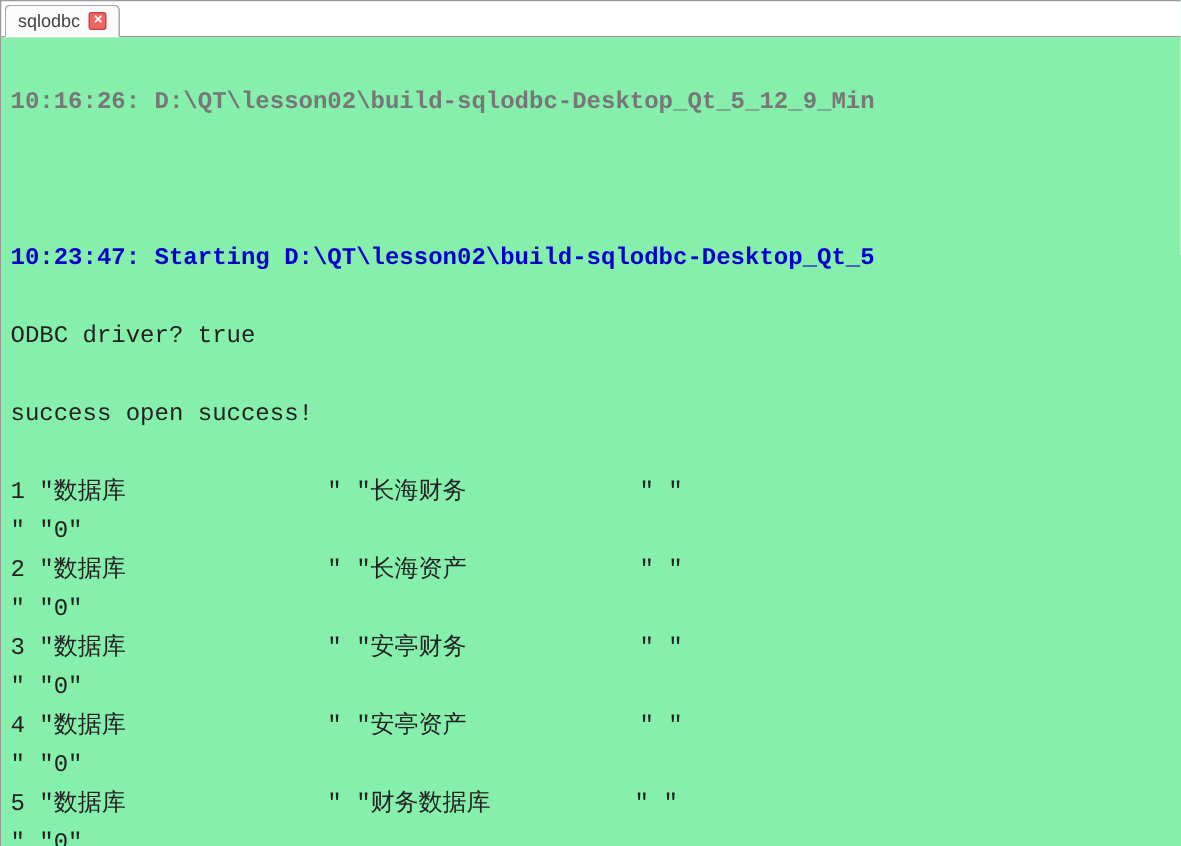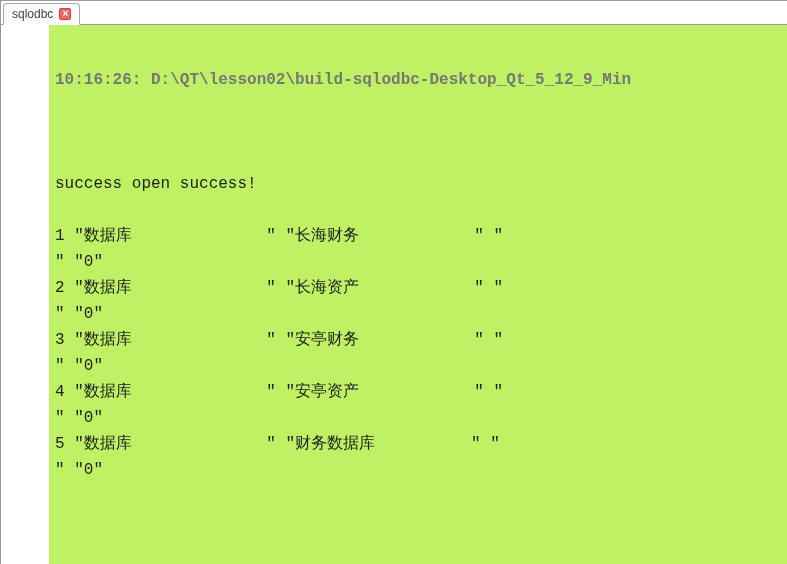--- a/index.html
+++ b/index.html
@@ -56,30 +56,29 @@
     background: #e66;
     border: 1px solid #c44;
     border-radius: 2px;
     color: #fff;
     font-size: 10px;
     line-height: 10px;
     font-weight: bold;
     padding-bottom: 1px;
   }
   .output {
-    background: #bef264;
+    background: #86efac;
     height: calc(100% - 24px);
-    padding: 16px 6px;
+    padding: 4px 6px;
     font-family: "Courier New", "SimSun", monospace;
     font-size: 16px;
     line-height: 26px;
     color: #222;
     white-space: pre;
     overflow: hidden;
-    margin-left: 48px;
   }
   .line-gray {
     color: #777;
     font-weight: bold;
   }
   .line-blue {
     color: #0000cc;
     font-weight: bold;
   }
   .line-norm {
@@ -95,16 +94,18 @@
 <div class="frame">
   <div class="tabbar">
     <div class="tab">
       <span>sqlodbc</span>
       <span class="close-icon">×</span>
     </div>
   </div>
   <div class="output">
 <div class="line-gray">10:16:26: D:\QT\lesson02\build-sqlodbc-Desktop_Qt_5_12_9_Min</div>
 <div class="blank"></div>
+<div class="line-blue">10:23:47: Starting D:\QT\lesson02\build-sqlodbc-Desktop_Qt_5</div>
+<div class="line-norm">ODBC driver? true</div>
 <div class="line-norm">success open success!</div>
 <div id="rows-container"><div class="line-norm">1 "数据库              " "长海财务            " "</div><div class="line-norm">" "0"</div><div class="line-norm">2 "数据库              " "长海资产            " "</div><div class="line-norm">" "0"</div><div class="line-norm">3 "数据库              " "安亭财务            " "</div><div class="line-norm">" "0"</div><div class="line-norm">4 "数据库              " "安亭资产            " "</div><div class="line-norm">" "0"</div><div class="line-norm">5 "数据库              " "财务数据库          " "</div><div class="line-norm">" "0"</div></div>
   </div>
 </div>
 
 </body></html>

